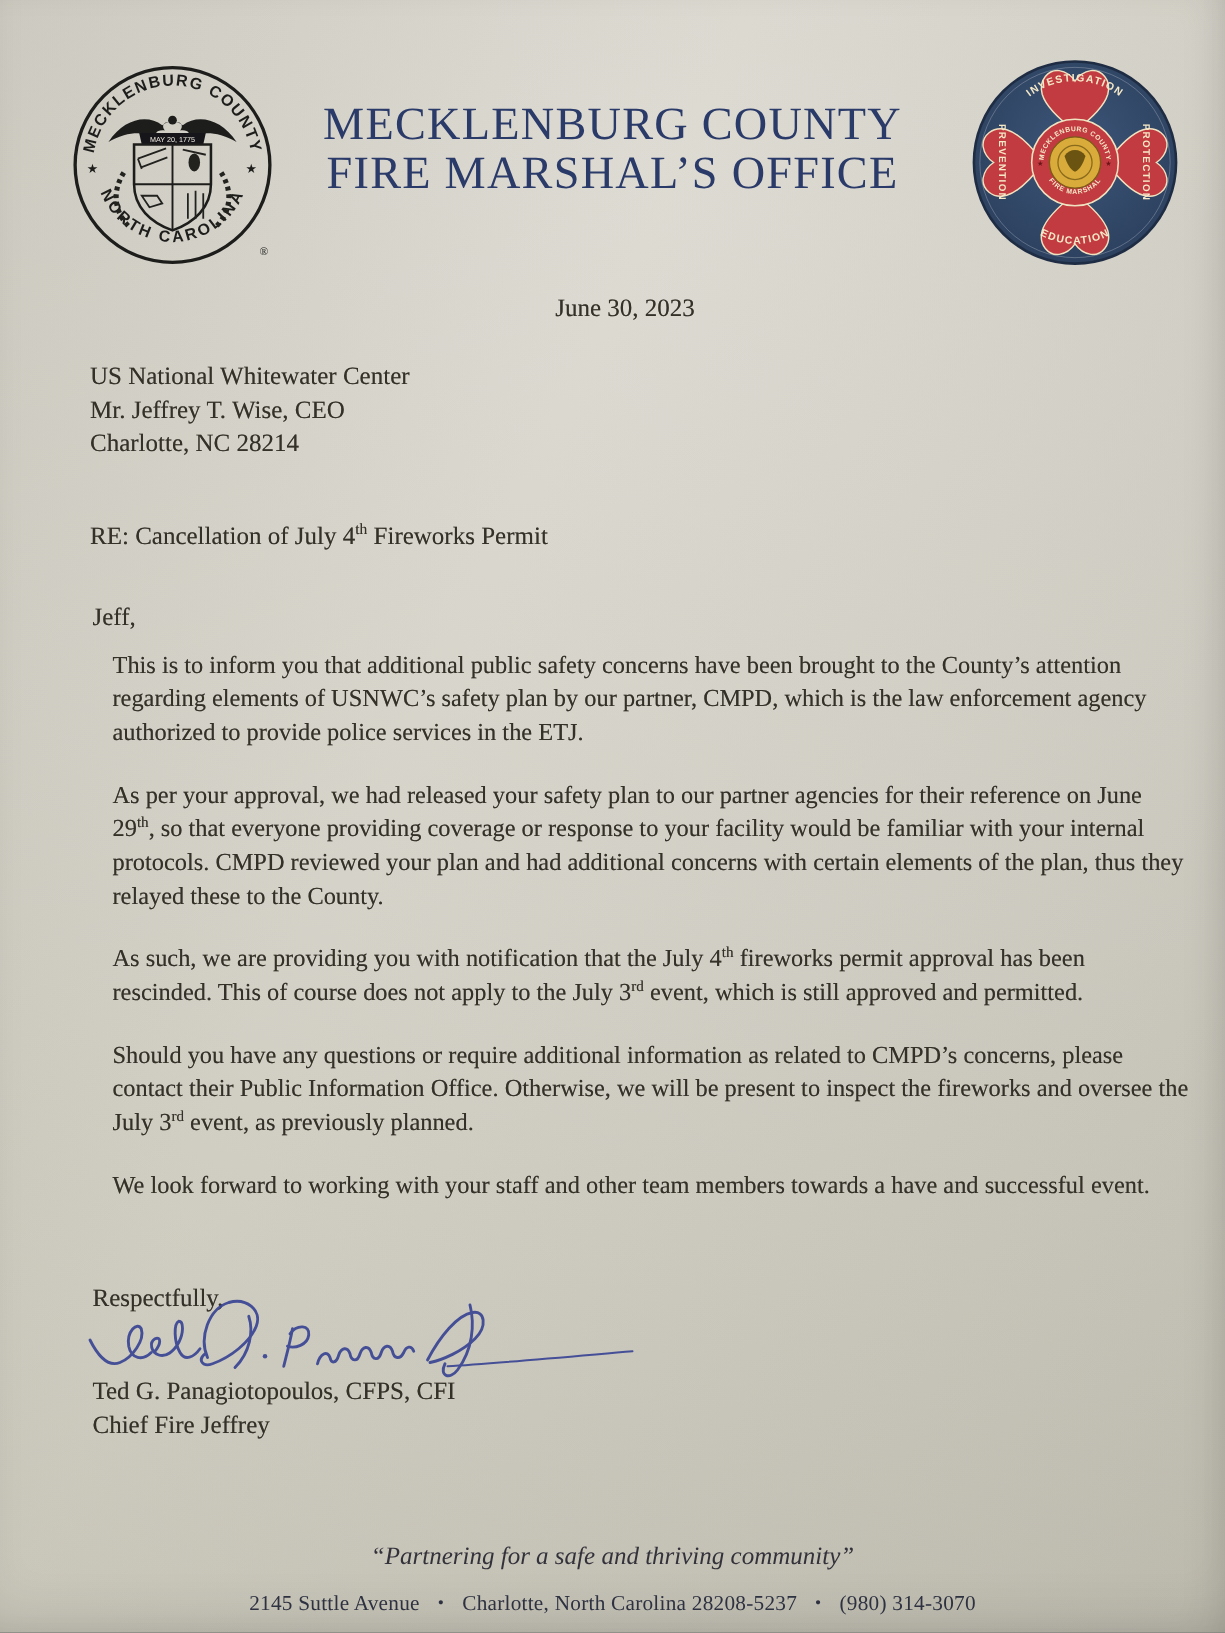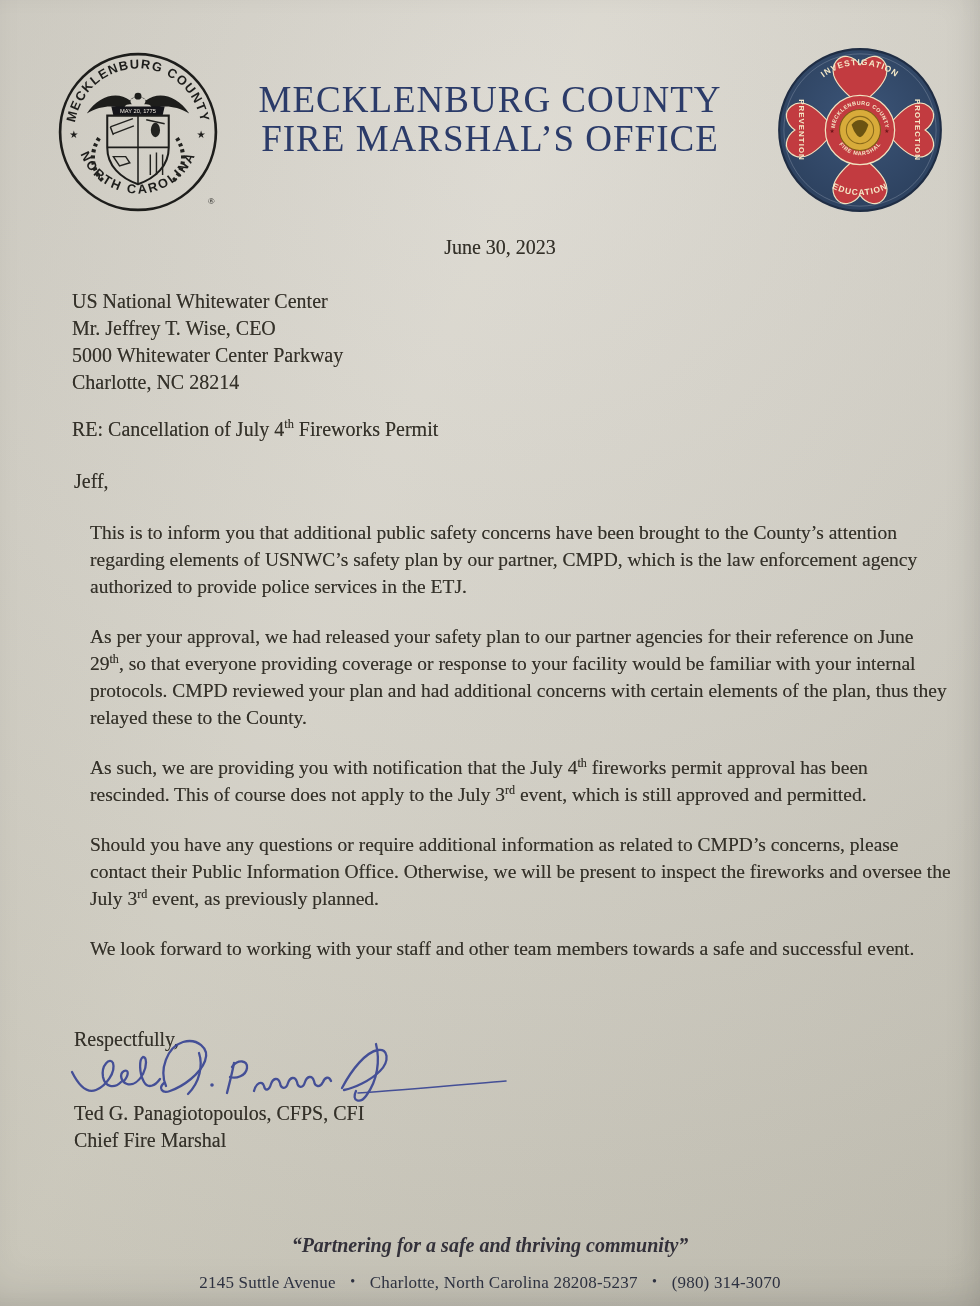--- a/index.html
+++ b/index.html
@@ -16,34 +16,34 @@
   .lh-title{position:absolute;top:80px;left:0;right:0;text-align:center;
     color:#2b3b69;letter-spacing:1px;line-height:39px;}
   .lh-title .t1{font-size:37px;}
   .lh-title .t2{font-size:37px;}
   .seal-left{position:absolute;top:50px;left:56px;}
   .seal-right{position:absolute;top:46px;left:776px;}
   
   .dateline{position:absolute;top:236px;left:0;right:0;text-align:center;font-size:20px;margin-left:20px;}
   .recipient{position:absolute;top:288px;left:72px;font-size:20px;line-height:27px;}
   .subject{position:absolute;top:418px;left:72px;font-size:20px;}
-  .salutation{position:absolute;top:470px;left:74px;font-size:20px;}
+  .salutation{position:absolute;top:483px;left:74px;font-size:20px;}
   .bodytext{position:absolute;top:519px;left:90px;width:862px;font-size:19.5px;line-height:27px;}
   .bodytext p{margin:0 0 23px 0;}
   .useg{text-decoration-thickness:1.4px;text-underline-offset:3px;}
   .sup{vertical-align:super;font-size:0.62em;line-height:0;}
   .letter-ink{text-shadow:0 0 0.5px rgba(52,49,41,0.55);}
   
   .respectfully{position:absolute;top:1028px;left:74px;font-size:20px;}
   .signature-svg{position:absolute;top:1036px;left:58px;}
   .signer-name{position:absolute;top:1102px;left:74px;font-size:20px;text-align:right;}
   .signer-title{position:absolute;top:1129px;left:74px;font-size:20px;}
   
   .footer-quote{position:absolute;top:1234px;left:0;right:0;text-align:center;
-    font-size:20px;font-style:italic;font-weight:700;color:#33313a;}
+    font-size:20px;font-style:italic;font-weight:400;color:#33313a;}
   .footer-addr{position:absolute;top:1273px;left:0;right:0;text-align:center;
     font-size:17px;color:#2d3140;letter-spacing:0.2px;}
   .footer-addr .b{margin:0 10px;font-size:14px;position:relative;top:-2px;}
   .seal-sans{font-family:"Liberation Sans","DejaVu Sans",sans-serif;}
 </style>
 </head>
 <body>
 
 <div class="page">
 
@@ -140,34 +140,33 @@
       <text x="51" y="83" font-size="5.5" fill="#6b1518">★</text>
       <text x="103" y="83" font-size="5.5" fill="#6b1518">★</text>
     </svg>
   </header>
 
   <div class="dateline letter-ink">June 30, 2023</div>
 
   <div class="recipient letter-ink">
     <div>US National Whitewater Center</div>
     <div>Mr. Jeffrey T. Wise, CEO</div>
-    <div>5000 Whitewater Center Parkway</div>
     <div>Charlotte, NC 28214</div>
   </div>
 
   <div class="subject letter-ink"><span class="useg">RE: Cancellation of July 4</span><span class="useg"><span class="sup">th</span></span><span class="useg"> Fireworks Permit</span></div>
 
   <div class="salutation letter-ink">Jeff,</div>
 
   <div class="bodytext letter-ink">
     <p><span>This is to inform you that additional public safety concerns have been brought to the County’s attention regarding elements of USNWC’s safety plan by our partner, CMPD, which is the law enforcement agency authorized to provide police services in the ETJ.</span></p>
     <p><span>As per your approval, we had released your safety plan to our partner agencies for their reference on June 29</span><span><span class="sup">th</span></span><span>, so that everyone providing coverage or response to your facility would be familiar with your internal protocols. CMPD reviewed your plan and had additional concerns with certain elements of the plan, thus they relayed these to the County.</span></p>
     <p><span>As such, we are providing you with notification that the </span><span class="useg">July 4</span><span class="useg"><span class="sup">th</span></span><span> fireworks permit approval has been rescinded. This of course does not apply to the </span><span class="useg">July 3</span><span class="useg"><span class="sup">rd</span></span><span> event, which is still approved and permitted.</span></p>
     <p><span>Should you have any questions or require additional information as related to CMPD’s concerns, please contact their Public Information Office. Otherwise, we will be present to inspect the fireworks and oversee the July 3</span><span><span class="sup">rd</span></span><span> event, as previously planned.</span></p>
-    <p><span>We look forward to working with your staff and other team members towards a safe and successful event.</span></p>
+    <p><span>We look forward to working with your staff and other team members towards a have and successful event.</span></p>
   </div>
 
   <div class="respectfully letter-ink">Respectfully,</div>
 
   <svg class="signature-svg" width="470" height="82" viewBox="0 0 470 82">
     <g stroke="#3a4694" stroke-width="2.3" fill="none" stroke-linecap="round" opacity="0.93">
       <path d="M14,36 C20,48 28,58 38,54 C48,50 58,36 55,27 C52,21 43,29 45,41 C47,51 56,53 63,46"></path>
       <path d="M66,45 C71,39 71,33 66,35 C61,38 63,46 69,48 C75,50 81,45 85,38 C89,30 89,21 85,21 C81,23 81,37 86,46 C90,53 97,50 102,43"></path>
       <path d="M108,50 C101,34 109,11 125,6 C139,2 152,12 147,25 C142,38 126,50 112,55 C104,58 100,52 106,47"></path>
       <path d="M141,17 C145,29 142,46 130,58"></path>
@@ -175,21 +174,21 @@
       <path d="M176,27 C174,38 171,49 169,57"></path>
       <path d="M174,31 C180,23 190,24 189,32 C188,40 178,43 172,41"></path>
       <path d="M196,55 C198,47 204,44 206,50 C207,55 211,55 213,48 C215,42 220,41 222,47 C223,53 228,54 230,47 C232,41 237,40 239,46 C240,52 245,53 247,46 C249,40 254,39 256,45 C257,51 262,52 265,46 C267,41 271,40 273,45"></path>
       <path d="M284,52 C294,33 308,16 320,14 C330,12 332,25 322,35 C312,45 296,52 286,54"></path>
       <path d="M318,8 C322,24 320,44 308,60 C302,68 293,65 298,55"></path>
       <path d="M300,57 C335,55 390,50 448,45" stroke-width="1.6"></path>
     </g>
   </svg>
 
   <div class="signer-name letter-ink">Ted G. Panagiotopoulos, CFPS, CFI</div>
-  <div class="signer-title letter-ink">Chief Fire Marshal</div>
+  <div class="signer-title letter-ink">Chief Fire Jeffrey</div>
 
   <div class="footer-quote">“Partnering for a safe and thriving community”</div>
   <div class="footer-addr">
     <span>2145 Suttle Avenue</span>
     <span class="b">•</span>
     <span>Charlotte, North Carolina 28208-5237</span>
     <span class="b">•</span>
     <span>(980) 314-3070</span>
   </div>
 

